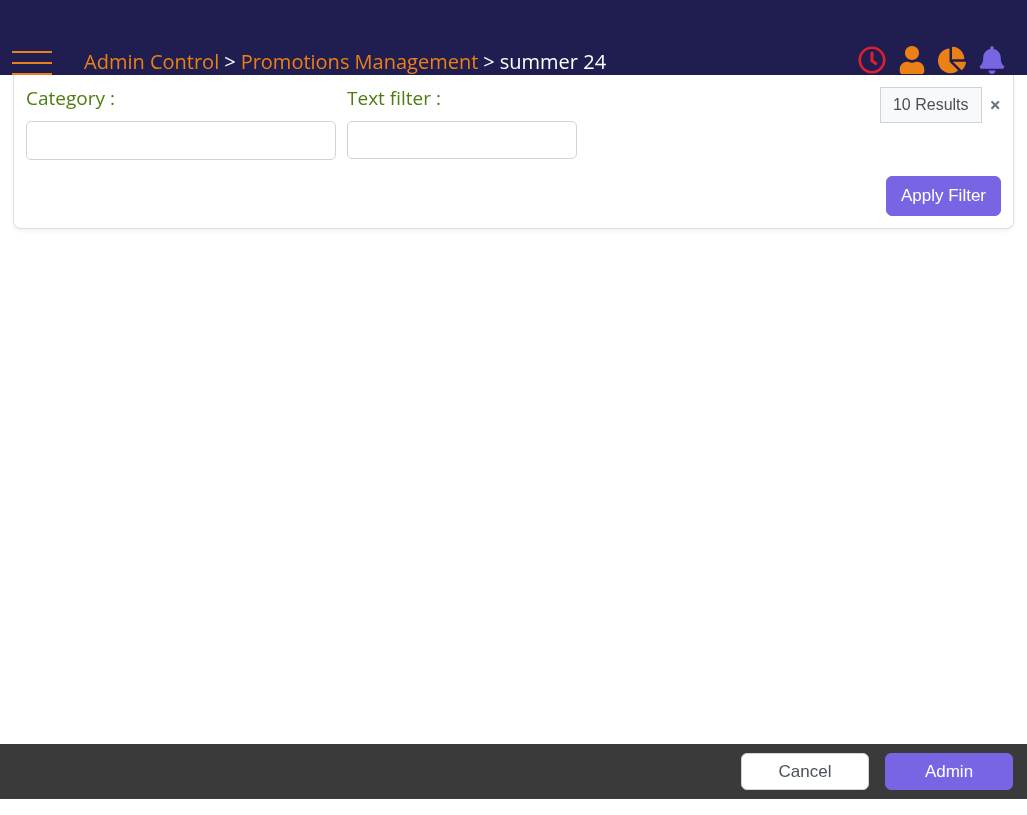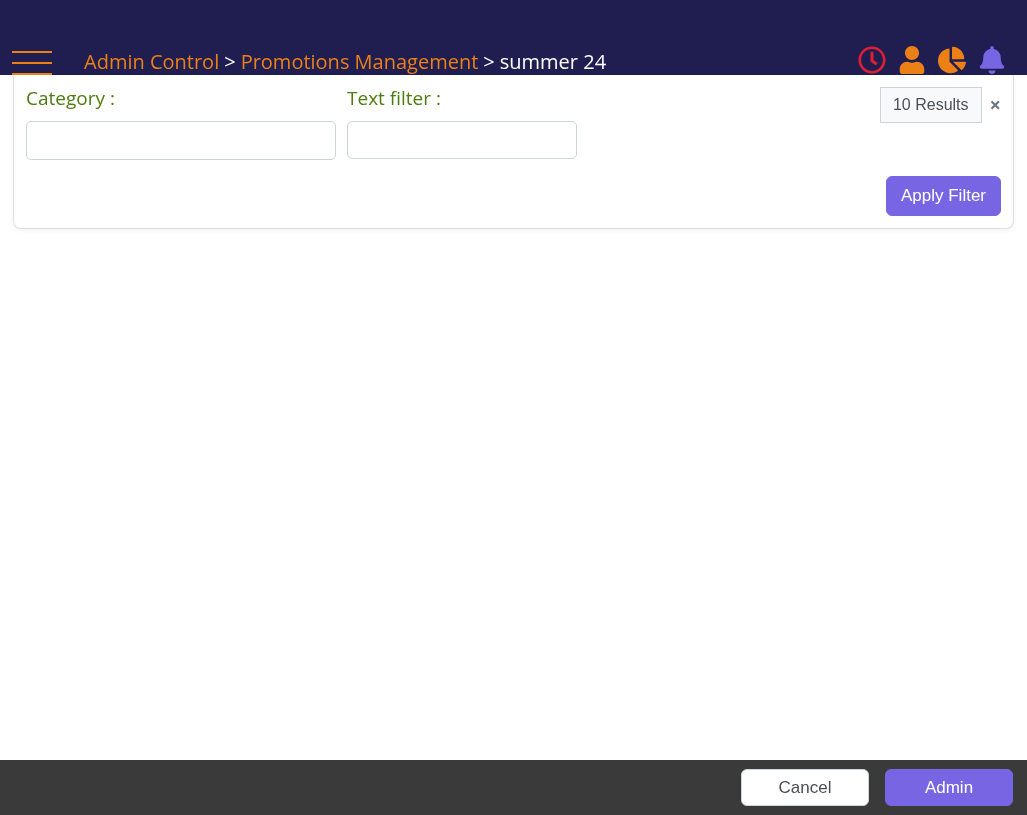--- a/index.html
+++ b/index.html
@@ -155,21 +155,21 @@
     }
     .btn-outline {
       background: #fff;
       border: 1px solid #ced4da;
       color: #495057;
     }
 
     
     .bottombar {
       position: absolute;
-      left: 0; right: 0; bottom: 0;
+      left: 0; right: 0; bottom: 16px;
       height: 55px;
       background: #3a3a3a;
       display: flex;
       align-items: center;
       justify-content: flex-end;
       padding: 0 14px;
       gap: 16px;
     }
     .btn-lg { width: 128px; height: 37px; font-size: 17px; }
   </style>

